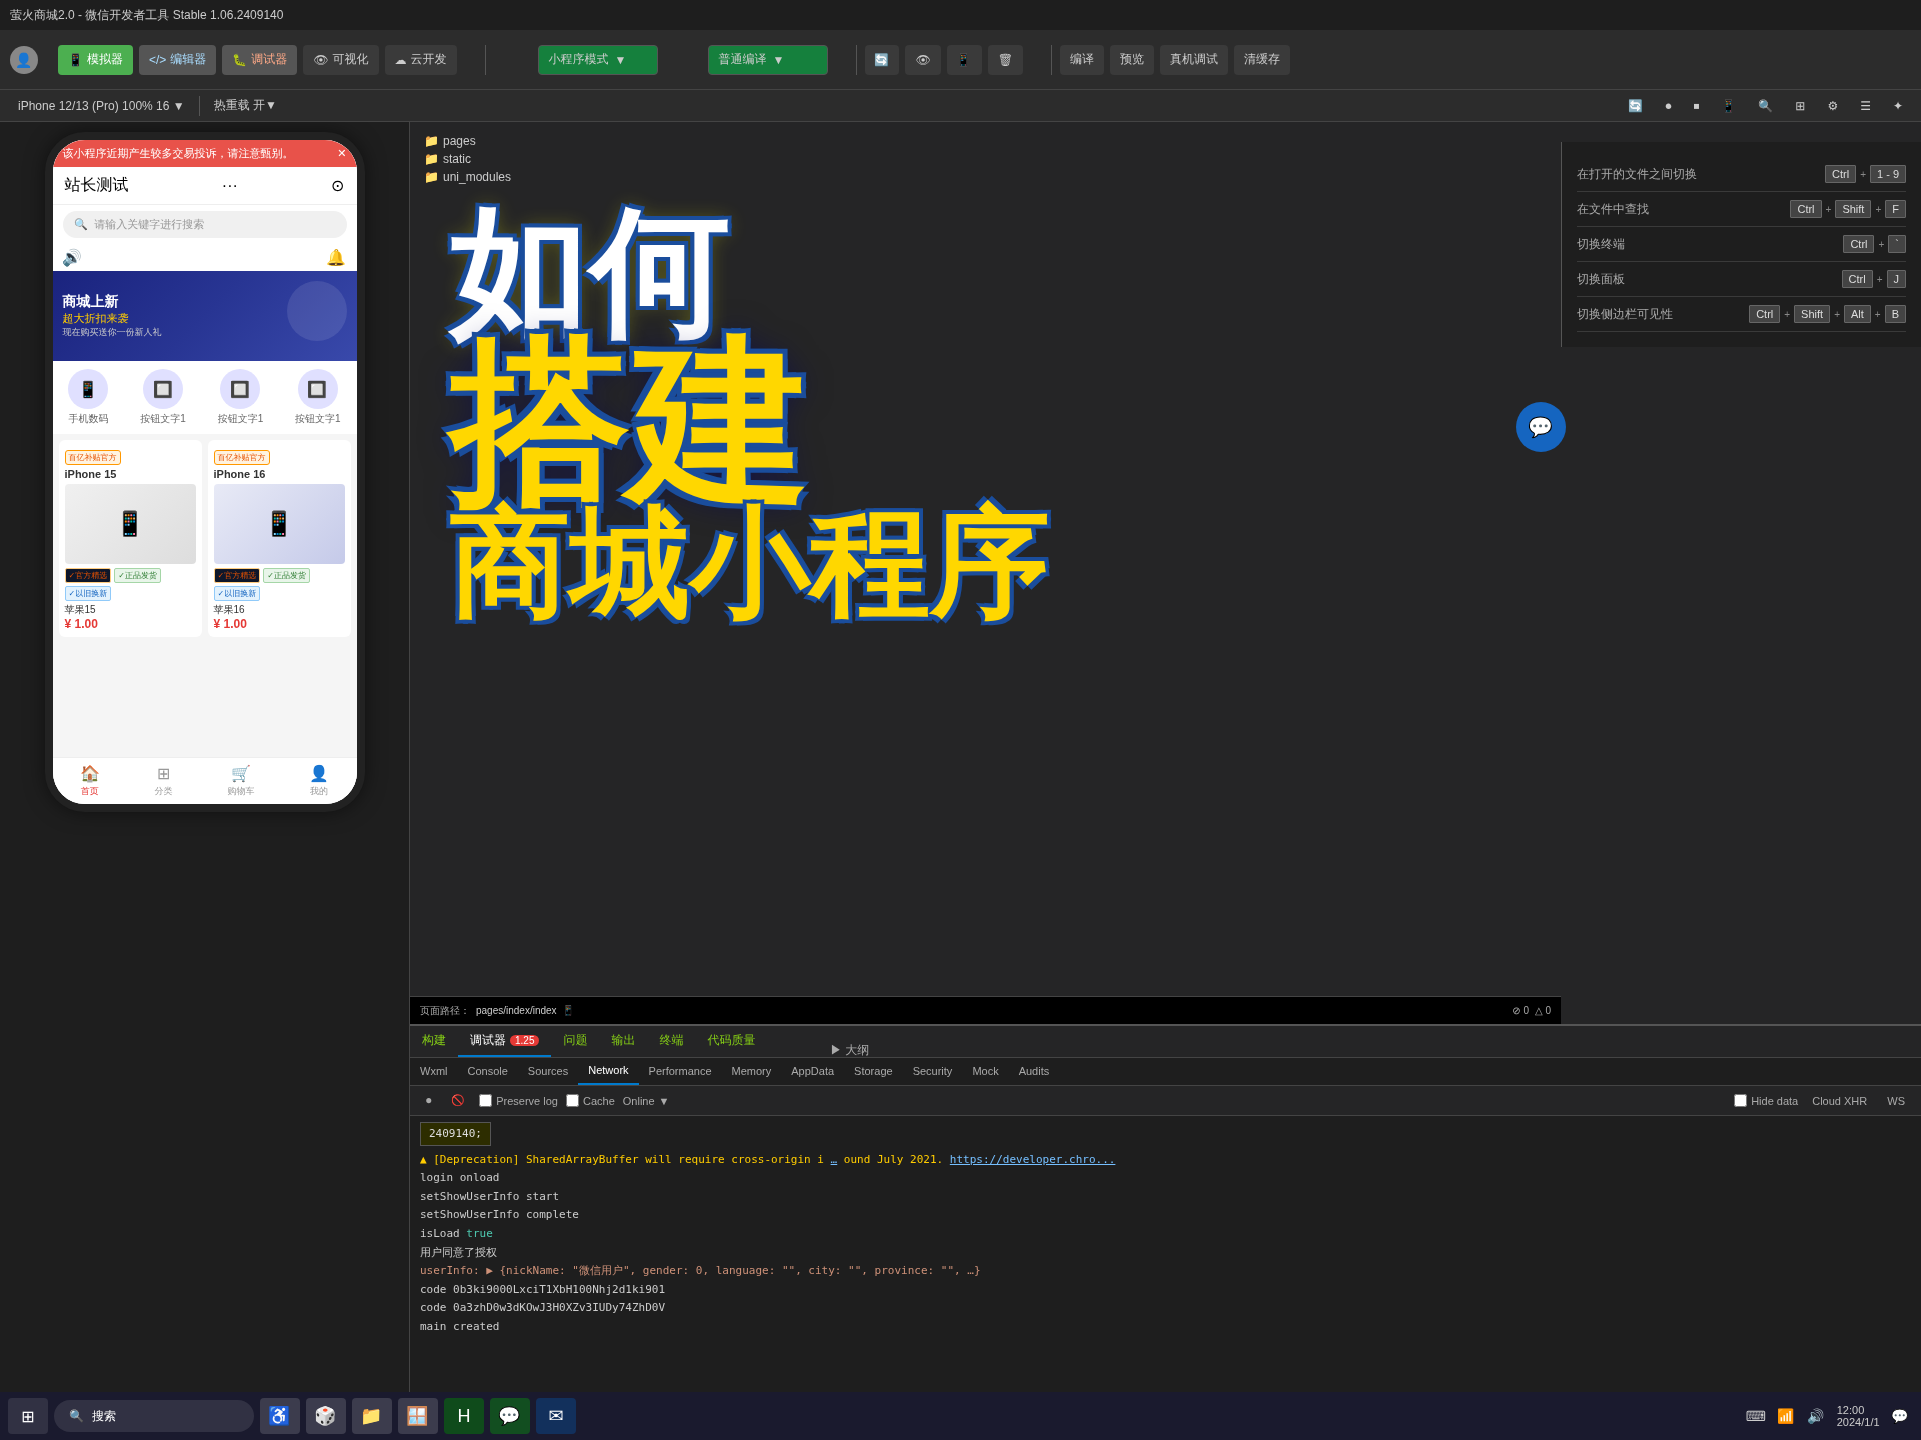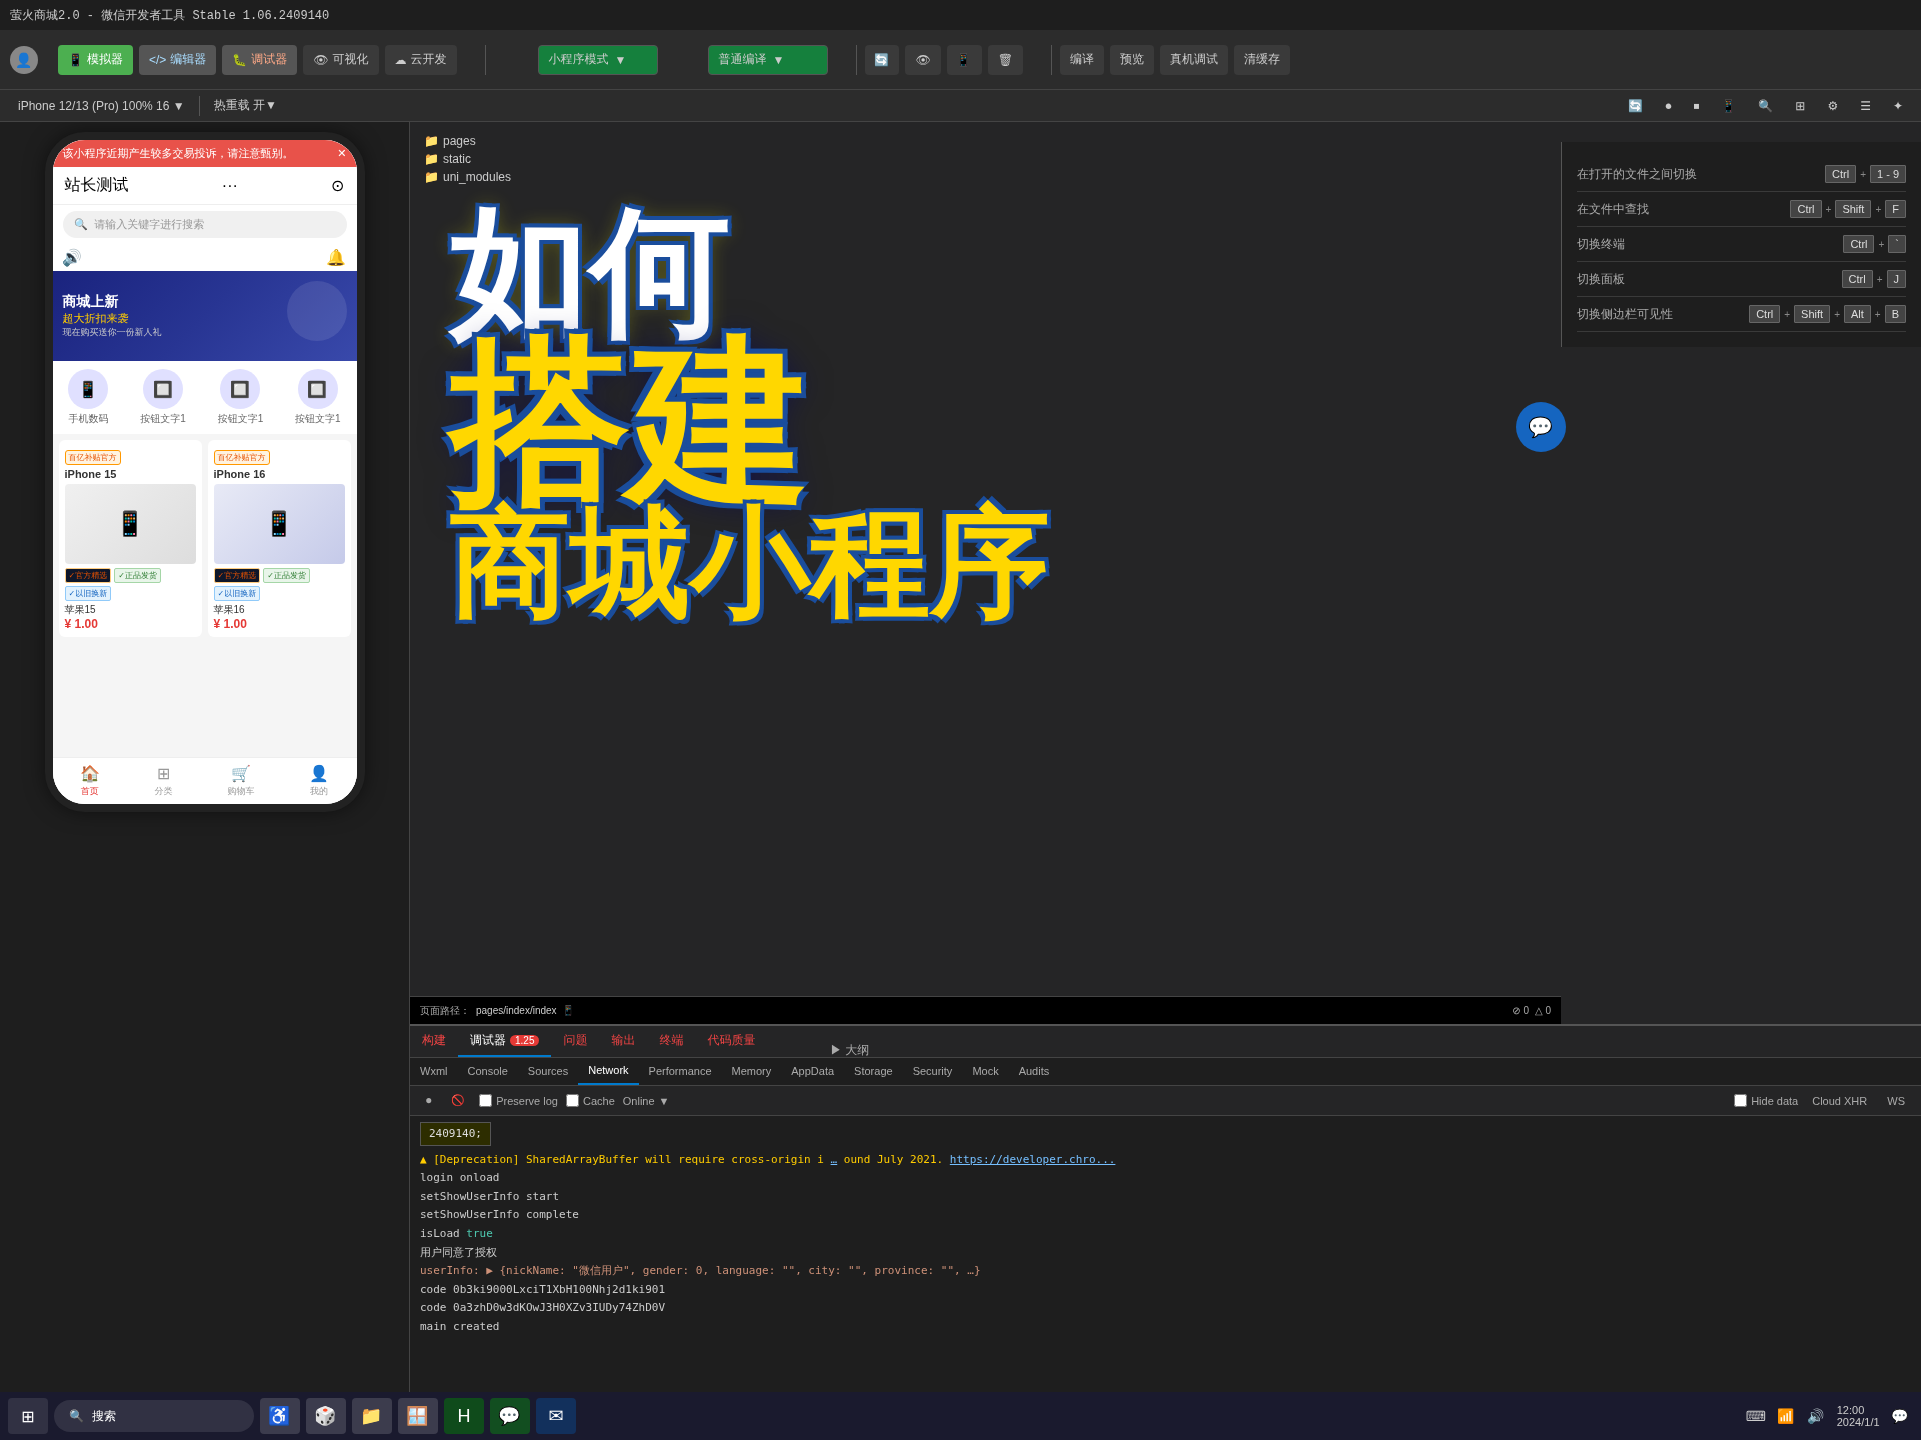--- a/index.html
+++ b/index.html
@@ -17,21 +17,20 @@
       width: 100%;
       height: 30px;
       background: #1e1e1e;
       display: flex;
       align-items: center;
       padding: 0 10px;
       color: #ccc;
       font-size: 12px;
       position: relative;
       z-index: 100;
-      font-family: Liberation Mono, monospace;
     }
 
     
     #toolbar {
       width: 100%;
       height: 60px;
       background: #2c2c2c;
       display: flex;
       align-items: center;
       padding: 0 10px;
@@ -461,21 +460,21 @@
     .devtools-tabs {
       display: flex;
       background: #252526;
       border-bottom: 1px solid #444;
       height: 32px;
       align-items: flex-end;
     }
     .devtools-tab {
       padding: 4px 12px;
       font-size: 12px;
-      color: #ef4444;
+      color: #84cc16;
       cursor: pointer;
       border-bottom: 2px solid transparent;
       height: 32px;
       display: flex;
       align-items: center;
     }
     .devtools-tab.active {
       color: #fff;
       border-bottom: 2px solid #007acc;
     }

